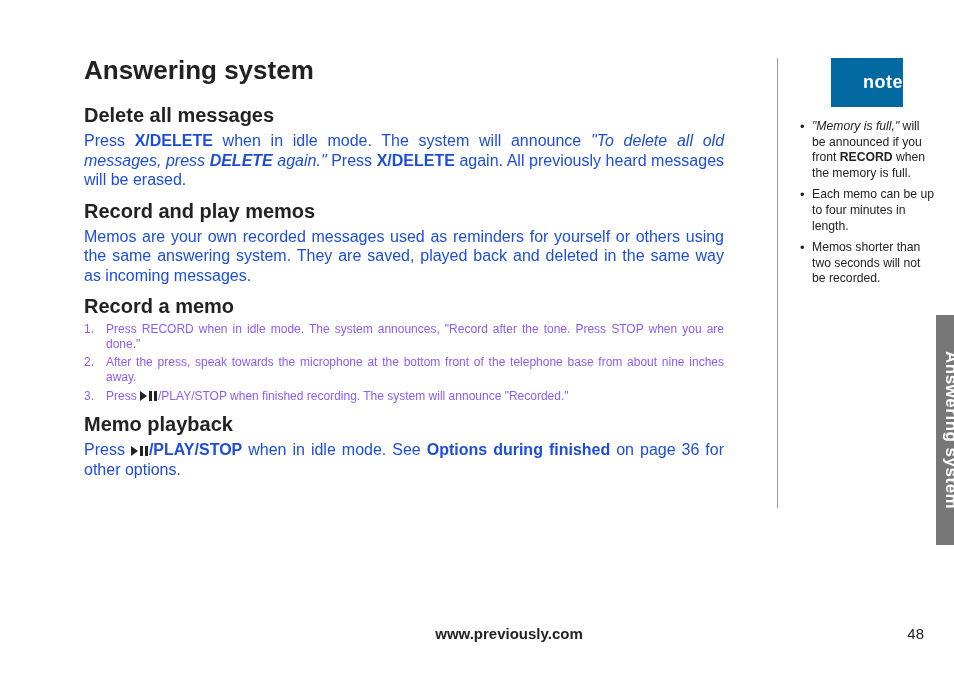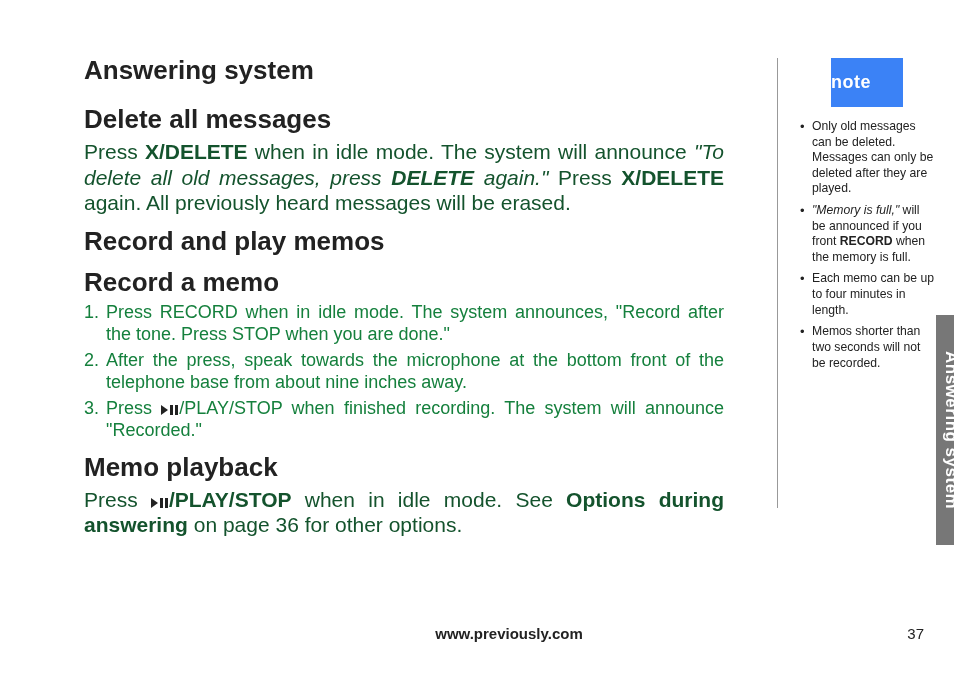--- a/index.html
+++ b/index.html
@@ -26,29 +26,29 @@
       width: 640px;
       float: left;
     }
     .title {
       font-size: 26px;
       font-weight: bold;
       color: #222;
       margin-bottom: 18px;
     }
     .section-heading {
-      font-size: 26px;
+      font-size: 20px;
       font-weight: bold;
       color: #222;
       margin-bottom: 4px;
       margin-top: 10px;
     }
     .body-text {
-      font-size: 21px;
-      color: #14532d;
+      font-size: 16px;
+      color: #1d4ed8;
       text-align: justify;
       line-height: 1.22;
       margin-bottom: 8px;
     }
     .body-text .bold {
       font-weight: bold;
     }
     .body-text .italic {
       font-style: italic;
     }
@@ -56,22 +56,22 @@
       font-weight: bold;
       font-style: italic;
     }
     ol {
       list-style: none;
       counter-reset: item;
       margin-bottom: 8px;
     }
     ol li {
       counter-increment: item;
-      font-size: 18px;
-      color: #15803d;
+      font-size: 12px;
+      color: #8b5cf6;
       text-align: justify;
       line-height: 1.22;
       padding-left: 22px;
       position: relative;
       margin-bottom: 4px;
     }
     ol li::before {
       content: counter(item) ".";
       position: absolute;
       left: 0;
@@ -88,25 +88,25 @@
       position: relative;
       top: 1px;
     }
     .sidebar {
       position: absolute;
       left: 768px;
       top: 58px;
       width: 134px;
     }
     .note-box {
-      background: #3b82f6;
+      background: #0369a1;
       color: #fff;
       font-weight: bold;
       font-size: 18px;
-      text-align: left;
+      text-align: right;
       padding: 14px 0;
       width: 72px;
       margin: 0 auto 12px auto;
       letter-spacing: 0.5px;
     }
     .note-list {
       list-style: none;
     }
     .note-list li {
       font-size: 12.2px;
@@ -191,20 +191,21 @@
   <div class="main-content">
 
     <h1 class="title">Answering system</h1>
 
     <h2 class="section-heading">Delete all messages</h2>
     <p class="body-text">
       <span>Press </span><span class="bold">X/DELETE</span><span> when in idle mode. The system will announce </span><span class="italic">"To delete all old messages, press </span><span class="bold-italic">DELETE</span><span class="italic"> again."</span><span> Press </span><span class="bold">X/DELETE</span><span> again. All previously heard messages will be erased.</span>
     </p>
 
     <h2 class="section-heading">Record and play memos</h2>
+    <p class="body-text">Memos are your own recorded messages used as reminders for yourself or others using the same answering system. They are saved, played back and deleted in the same way as incoming messages.</p>
 
     <h2 class="section-heading">Record a memo</h2>
     <ol>
       <li>
         <span>Press </span><span class="bold">RECORD</span><span> when in idle mode. The system announces, </span><span class="italic">"Record after the tone. Press </span><span class="bold-italic">STOP</span><span class="italic"> when you are done."</span>
       </li>
       <li>After the press, speak towards the microphone at the bottom front of the telephone base from about nine inches away.</li>
       <li>
         <span>Press </span><span class="play-icon"><svg width="18" height="10" viewBox="0 0 18 10">
               <polygon points="0,0 7,5 0,10" fill="#222"></polygon>
@@ -213,35 +214,34 @@
             </svg></span><span>/</span><span class="bold">PLAY/STOP</span><span> when finished recording. The system will announce </span><span class="italic">"Recorded."</span>
       </li>
     </ol>
 
     <h2 class="section-heading">Memo playback</h2>
     <p class="body-text">
       <span>Press </span><span class="play-icon"><svg width="18" height="10" viewBox="0 0 18 10">
             <polygon points="0,0 7,5 0,10" fill="#222"></polygon>
             <rect x="9" y="0" width="3" height="10" fill="#222"></rect>
             <rect x="14" y="0" width="3" height="10" fill="#222"></rect>
-          </svg></span><span class="bold">/PLAY/STOP</span><span> when in idle mode. See </span><span class="bold">Options during answering</span><span> on page 36 for other options.</span>
+          </svg></span><span class="bold">/PLAY/STOP</span><span> when in idle mode. See </span><span class="bold">Options during finished</span><span> on page 36 for other options.</span>
     </p>
 
   </div>
 
   <div class="sidebar">
     <div class="note-box">note</div>
     <ul class="note-list">
-      <li>Only old messages can be deleted. Messages can only be deleted after they are played.</li>
       <li>
         <span class="italic">"Memory is full,"</span><span> will be announced if you front </span><span class="bold">RECORD</span><span> when the memory is full.</span>
       </li>
       <li>Each memo can be up to four minutes in length.</li>
       <li>Memos shorter than two seconds will not be recorded.</li>
     </ul>
   </div>
 
   <div class="side-tab">Answering system</div>
 
   <div class="footer">www.previously.com</div>
-  <div class="page-number">37</div>
+  <div class="page-number">48</div>
 
 </div>
 
 </body></html>

